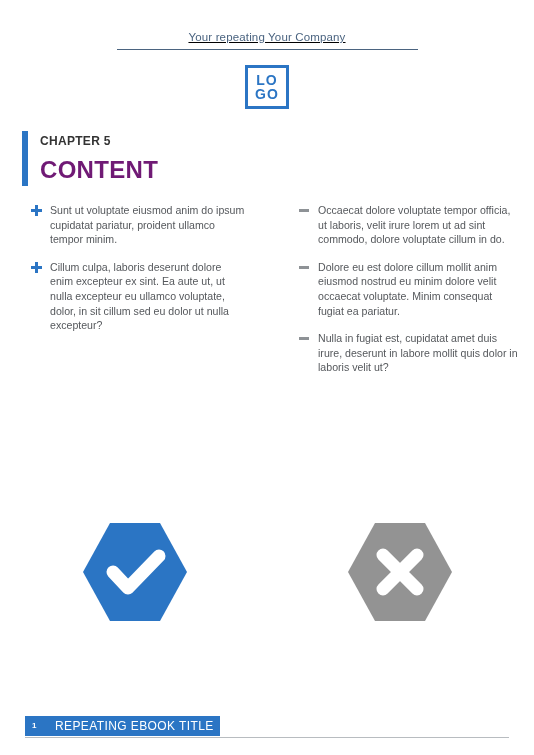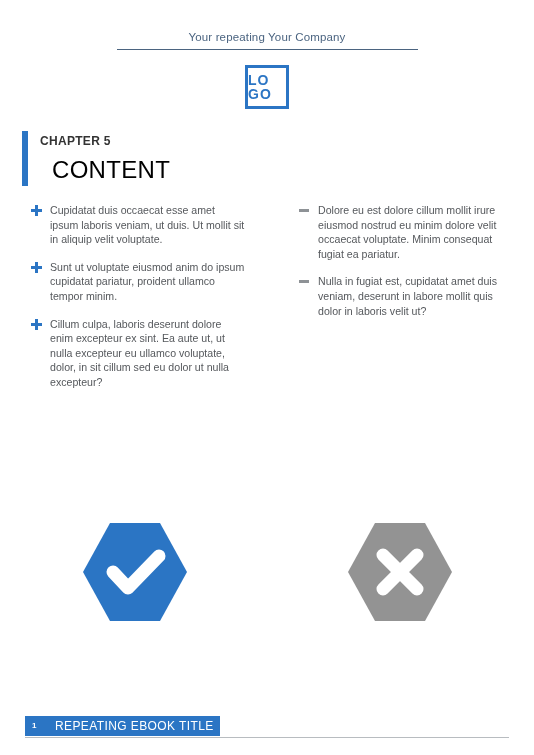--- a/index.html
+++ b/index.html
@@ -24,20 +24,21 @@
     box-sizing: border-box;
   }
 
   
   .header {
     position: absolute;
     left: 0;
     top: 30px;
     width: 534px;
     text-align: center;
+    text-decoration: underline;
   }
   .header-text {
     font-size: 11.5px;
     color: #4b6480;
     letter-spacing: 0.15px;
     line-height: 14px;
     display: block;
   }
   .header-rule {
     position: absolute;
@@ -52,21 +53,21 @@
   .logo-box {
     position: absolute;
     left: 245px;
     top: 65px;
     width: 44px;
     height: 44px;
     border: 3px solid #2b75c4;
     box-sizing: border-box;
     display: flex;
     flex-direction: column;
-    align-items: flex-start;
+    align-items: center;
     justify-content: center;
   }
   .logo-line {
     font-size: 14px;
     font-weight: bold;
     color: #2b75c4;
     line-height: 14.5px;
     letter-spacing: 1px;
     display: block;
   }
@@ -92,25 +93,25 @@
     top: 0px;
     font-size: 12px;
     font-weight: bold;
     color: #333333;
     letter-spacing: 0.3px;
     line-height: 22px;
     display: block;
   }
   .chapter-title {
     position: absolute;
-    left: 30px;
+    left: 18px;
     top: 26px;
     font-size: 24px;
-    font-weight: normal;
-    color: #000000;
+    font-weight: bold;
+    color: #701a75;
     letter-spacing: 0.3px;
     line-height: 28px;
     display: block;
   }
 
   
   .columns {
     position: absolute;
     left: 0;
     top: 203px;
@@ -250,40 +251,40 @@
     <div class="chapter-bar"></div>
     <span class="chapter-label">CHAPTER 5</span>
     <span class="chapter-title">CONTENT</span>
   </div>
 
   <div class="columns">
 
     <div class="col col-left">
       <div class="bullet-item">
         <span class="marker-plus"></span>
-        <span class="bullet-text">Cupidatat duis occaecat esse amet ipsum laboris veniam, ut duis. Ut mollit sit in aliquip velit voluptate.</span>
-      </div>
-      <div class="bullet-item">
-        <span class="marker-plus"></span>
         <span class="bullet-text">Sunt ut voluptate eiusmod anim do ipsum cupidatat pariatur, proident ullamco tempor minim.</span>
       </div>
       <div class="bullet-item">
         <span class="marker-plus"></span>
         <span class="bullet-text">Cillum culpa, laboris deserunt dolore enim excepteur ex sint. Ea aute ut, ut nulla excepteur eu ullamco voluptate, dolor, in sit cillum sed eu dolor ut nulla excepteur?</span>
       </div>
     </div>
 
     <div class="col col-right">
       <div class="bullet-item">
         <span class="marker-dash"></span>
-        <span class="bullet-text">Dolore eu est dolore cillum mollit irure eiusmod nostrud eu minim dolore velit occaecat voluptate. Minim consequat fugiat ea pariatur.</span>
+        <span class="bullet-text">Occaecat dolore voluptate tempor officia, ut laboris, velit irure lorem ut ad sint commodo, dolore voluptate cillum in do.</span>
       </div>
       <div class="bullet-item">
         <span class="marker-dash"></span>
-        <span class="bullet-text">Nulla in fugiat est, cupidatat amet duis veniam, deserunt in labore mollit quis dolor in laboris velit ut?</span>
+        <span class="bullet-text">Dolore eu est dolore cillum mollit anim eiusmod nostrud eu minim dolore velit occaecat voluptate. Minim consequat fugiat ea pariatur.</span>
+      </div>
+      <div class="bullet-item">
+        <span class="marker-dash"></span>
+        <span class="bullet-text">Nulla in fugiat est, cupidatat amet duis irure, deserunt in labore mollit quis dolor in laboris velit ut?</span>
       </div>
     </div>
 
   </div>
 
   <div class="icons-row">
 
     <div class="hex-wrap hex-check">
       <svg width="110" height="105" viewBox="0 0 110 105" xmlns="http://www.w3.org/2000/svg">
         <polygon points="30,3 80,3 107,52 80,101 30,101 3,52" fill="#2b75c4"></polygon>

